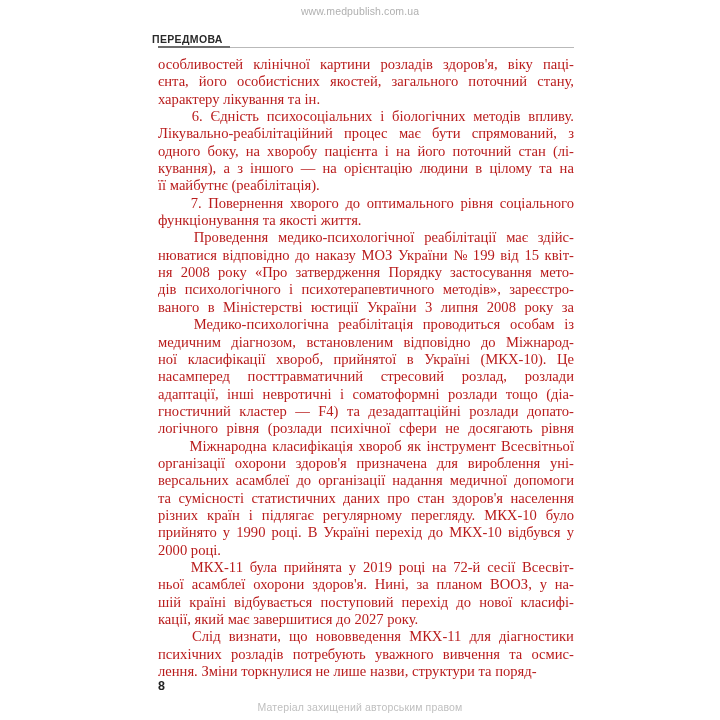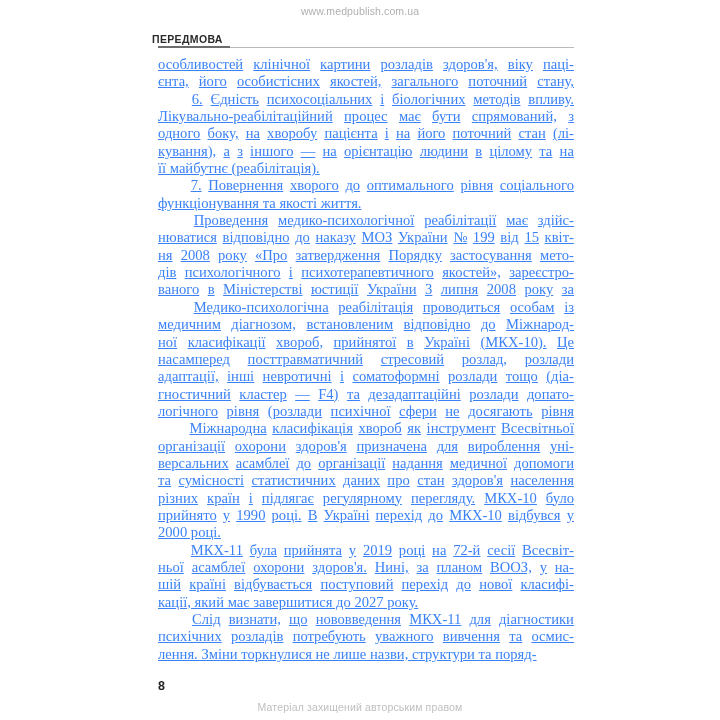--- a/index.html
+++ b/index.html
@@ -92,22 +92,21 @@
   }
   .para + .para {
     margin-top: 0;
   }
   .ln {
     display: block;
     font-size: 14.6px;
     line-height: 17.35px;
     white-space: pre;
     letter-spacing: 0;
-    color: #3b82f6;
-    text-decoration: underline;
+    color: #b91c1c;
   }
   
   .ln.j {
     display: flex;
     justify-content: space-between;
   }
   .ln.j > span.w {
     display: inline-block;
     white-space: pre;
   }
@@ -155,37 +154,38 @@
 
   <div class="rule-wrap">
     <div class="rule-thin"></div>
     <div class="rule-thick"></div>
   </div>
 
   <div class="body-text" id="body-text">
       <div class="para">
         <div class="ln j"><span class="w">особливостей</span><span class="w">клінічної</span><span class="w">картини</span><span class="w">розладів</span><span class="w">здоров'я,</span><span class="w">віку</span><span class="w">паці-</span></div>
         <div class="ln j"><span class="w">єнта,</span><span class="w">його</span><span class="w">особистісних</span><span class="w">якостей,</span><span class="w">загального</span><span class="w">поточний</span><span class="w">стану,</span></div>
+        <div class="ln last">характеру лікування та ін.</div>
       </div>
       <div class="para">
         <div class="ln j"><span class="indent"></span><span class="w">6.</span><span class="w">Єдність</span><span class="w">психосоціальних</span><span class="w">і</span><span class="w">біологічних</span><span class="w">методів</span><span class="w">впливу.</span></div>
         <div class="ln j"><span class="w">Лікувально-реабілітаційний</span><span class="w">процес</span><span class="w">має</span><span class="w">бути</span><span class="w">спрямований,</span><span class="w">з</span></div>
         <div class="ln j"><span class="w">одного</span><span class="w">боку,</span><span class="w">на</span><span class="w">хворобу</span><span class="w">пацієнта</span><span class="w">і</span><span class="w">на</span><span class="w">його</span><span class="w">поточний</span><span class="w">стан</span><span class="w">(лі-</span></div>
         <div class="ln j"><span class="w">кування),</span><span class="w">а</span><span class="w">з</span><span class="w">іншого</span><span class="w">—</span><span class="w">на</span><span class="w">орієнтацію</span><span class="w">людини</span><span class="w">в</span><span class="w">цілому</span><span class="w">та</span><span class="w">на</span></div>
         <div class="ln last">її майбутнє (реабілітація).</div>
       </div>
       <div class="para">
         <div class="ln j"><span class="indent"></span><span class="w">7.</span><span class="w">Повернення</span><span class="w">хворого</span><span class="w">до</span><span class="w">оптимального</span><span class="w">рівня</span><span class="w">соціального</span></div>
         <div class="ln last">функціонування та якості життя.</div>
       </div>
       <div class="para">
         <div class="ln j"><span class="indent"></span><span class="w">Проведення</span><span class="w">медико-психологічної</span><span class="w">реабілітації</span><span class="w">має</span><span class="w">здійс-</span></div>
         <div class="ln j"><span class="w">нюватися</span><span class="w">відповідно</span><span class="w">до</span><span class="w">наказу</span><span class="w">МОЗ</span><span class="w">України</span><span class="w">№</span><span class="w">199</span><span class="w">від</span><span class="w">15</span><span class="w">квіт-</span></div>
         <div class="ln j"><span class="w">ня</span><span class="w">2008</span><span class="w">року</span><span class="w">«Про</span><span class="w">затвердження</span><span class="w">Порядку</span><span class="w">застосування</span><span class="w">мето-</span></div>
-        <div class="ln j"><span class="w">дів</span><span class="w">психологічного</span><span class="w">і</span><span class="w">психотерапевтичного</span><span class="w">якостей»,</span><span class="w">зареєстро-</span></div>
+        <div class="ln j"><span class="w">дів</span><span class="w">психологічного</span><span class="w">і</span><span class="w">психотерапевтичного</span><span class="w">методів»,</span><span class="w">зареєстро-</span></div>
         <div class="ln j"><span class="w">ваного</span><span class="w">в</span><span class="w">Міністерстві</span><span class="w">юстиції</span><span class="w">України</span><span class="w">3</span><span class="w">липня</span><span class="w">2008</span><span class="w">року</span><span class="w">за</span></div>
       </div>
       <div class="para">
         <div class="ln j"><span class="indent"></span><span class="w">Медико-психологічна</span><span class="w">реабілітація</span><span class="w">проводиться</span><span class="w">особам</span><span class="w">із</span></div>
         <div class="ln j"><span class="w">медичним</span><span class="w">діагнозом,</span><span class="w">встановленим</span><span class="w">відповідно</span><span class="w">до</span><span class="w">Міжнарод-</span></div>
         <div class="ln j"><span class="w">ної</span><span class="w">класифікації</span><span class="w">хвороб,</span><span class="w">прийнятої</span><span class="w">в</span><span class="w">Україні</span><span class="w">(МКХ-10).</span><span class="w">Це</span></div>
         <div class="ln j"><span class="w">насамперед</span><span class="w">посттравматичний</span><span class="w">стресовий</span><span class="w">розлад,</span><span class="w">розлади</span></div>
         <div class="ln j"><span class="w">адаптації,</span><span class="w">інші</span><span class="w">невротичні</span><span class="w">і</span><span class="w">соматоформні</span><span class="w">розлади</span><span class="w">тощо</span><span class="w">(діа-</span></div>
         <div class="ln j"><span class="w">гностичний</span><span class="w">кластер</span><span class="w">—</span><span class="w">F4)</span><span class="w">та</span><span class="w">дезадаптаційні</span><span class="w">розлади</span><span class="w">допато-</span></div>
         <div class="ln j"><span class="w">логічного</span><span class="w">рівня</span><span class="w">(розлади</span><span class="w">психічної</span><span class="w">сфери</span><span class="w">не</span><span class="w">досягають</span><span class="w">рівня</span></div>

